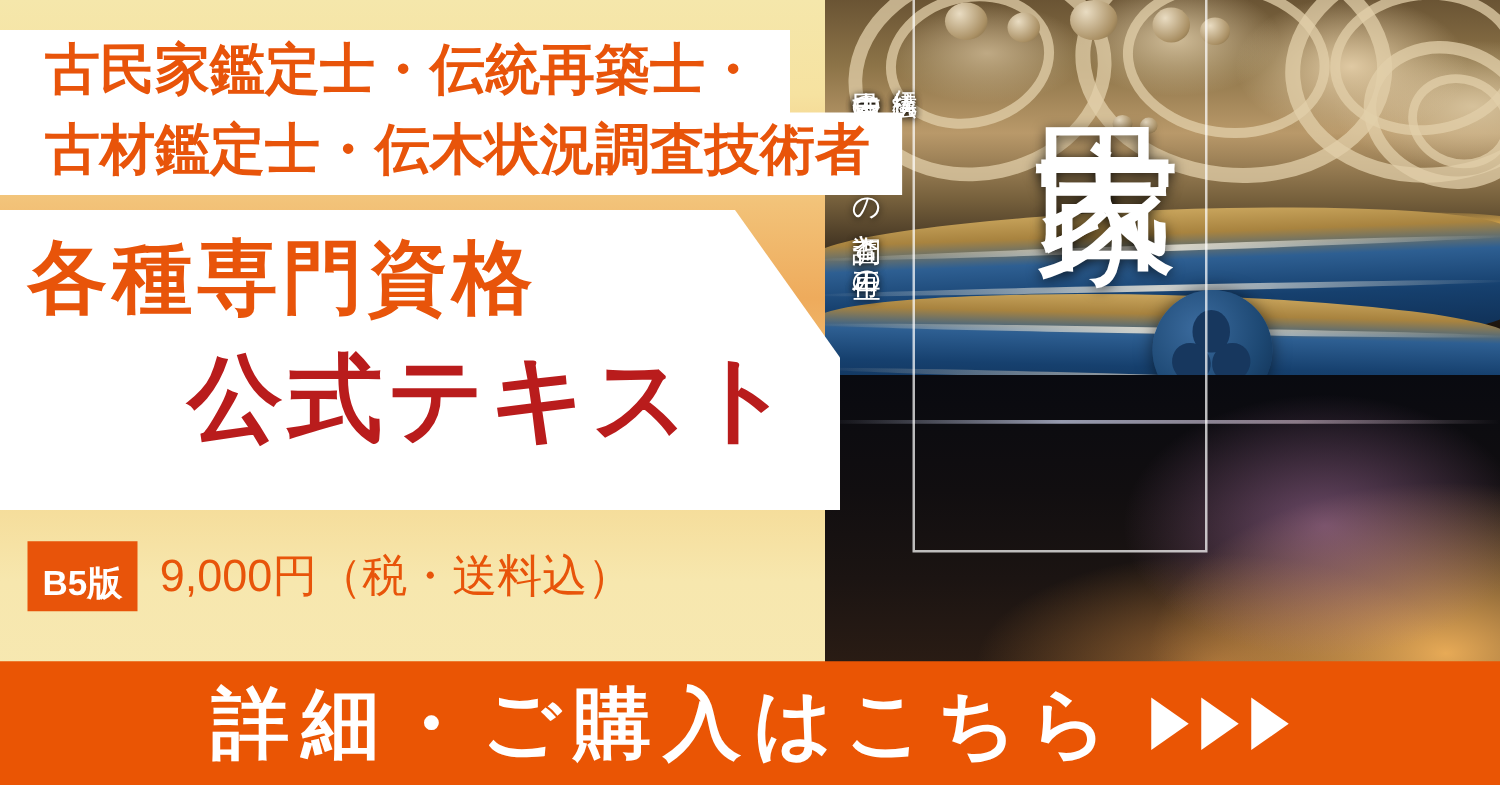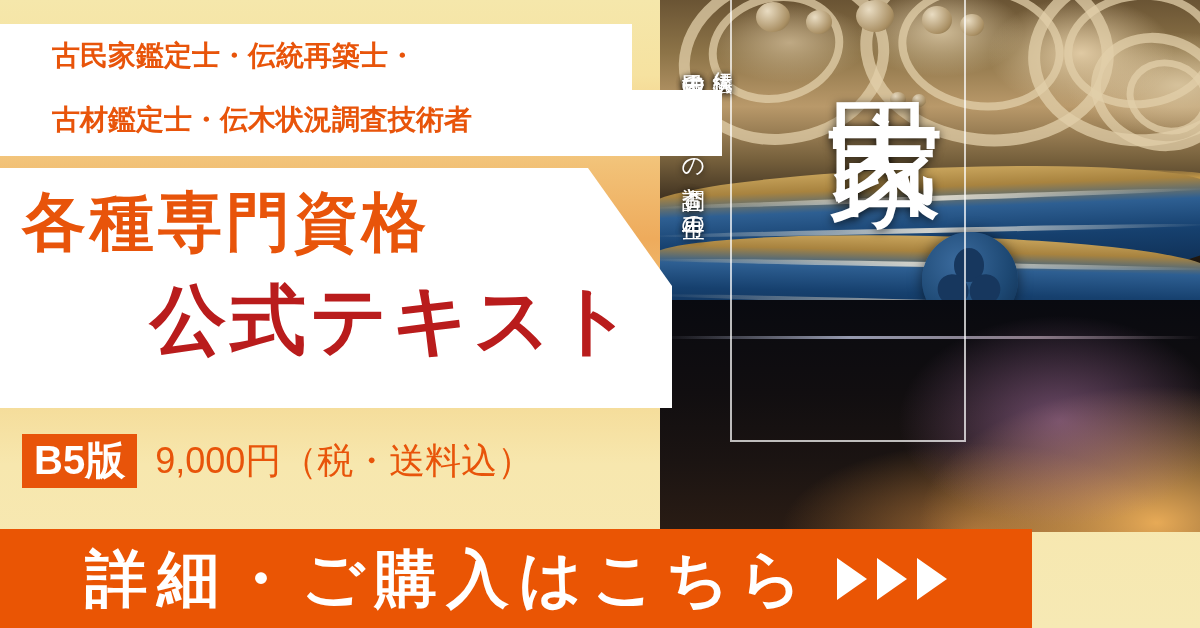--- a/index.html
+++ b/index.html
@@ -113,51 +113,51 @@
   }
   .coversub .lead{font-size:20px;margin-bottom:18px;}
 
   
   .panel-top{
     position:absolute;left:0;top:24px;background:#fff;
     width:722px;height:132px;
     clip-path:polygon(0 0, 632px 0, 632px 66px, 722px 66px, 722px 132px, 0 132px);
   }
   .panel-top .line{
-    color:#e8540a;font-size:28px;font-weight:700;line-height:64px;
-    padding-left:36px;letter-spacing:0px;white-space:nowrap;margin-left:16px;
+    color:#e8540a;font-size:44px;font-weight:700;line-height:64px;
+    padding-left:36px;letter-spacing:0px;white-space:nowrap;
   }
   .panel-mid{
     position:absolute;left:0;top:168px;background:#fff;
     width:680px;height:240px;
     clip-path:polygon(0 0, 588px 0, 672px 118px, 672px 240px, 0 240px);
   }
   .panel-mid .big1{
     color:#e8540a;font-size:64px;font-weight:700;line-height:1;
     padding:22px 0 0 22px;letter-spacing:4px;white-space:nowrap;
   }
   .panel-mid .big2{
     color:#b91c1c;font-size:76px;font-weight:700;line-height:1;
     padding:28px 0 0 150px;letter-spacing:4px;white-space:nowrap;
   }
   .price-row{
     position:absolute;left:22px;top:430px;display:flex;align-items:center;height:62px;
   }
   .badge{
-    background:#e8540a;color:#fff;font-size:40px;font-weight:700;
-    padding:6px 12px 8px 12px;line-height:1;letter-spacing:0;
+    background:#e8540a;color:#fff;font-size:28px;font-weight:700;
+    padding:20px 12px 8px 12px;line-height:1;letter-spacing:0;
   }
   .price{
     color:#e8540a;font-size:36px;font-weight:400;margin-left:18px;
     letter-spacing:0;white-space:nowrap;
   }
 
   
   .cta{
-    position:absolute;left:0;bottom:0;width:1032px;height:99px;background:#ea5504;
+    position:absolute;left:0;bottom:0;width:1200px;height:99px;background:#ea5504;
     display:flex;align-items:center;justify-content:center;
   }
   .cta .label{
     color:#fff;font-size:62px;font-weight:700;letter-spacing:10px;white-space:nowrap;
   }
   .cta .arrows{display:flex;gap:10px;margin-left:24px;}
   .tri{width:0;height:0;border-top:21px solid transparent;border-bottom:21px solid transparent;
        border-left:30px solid #fff;}
 </style>
 </head>

